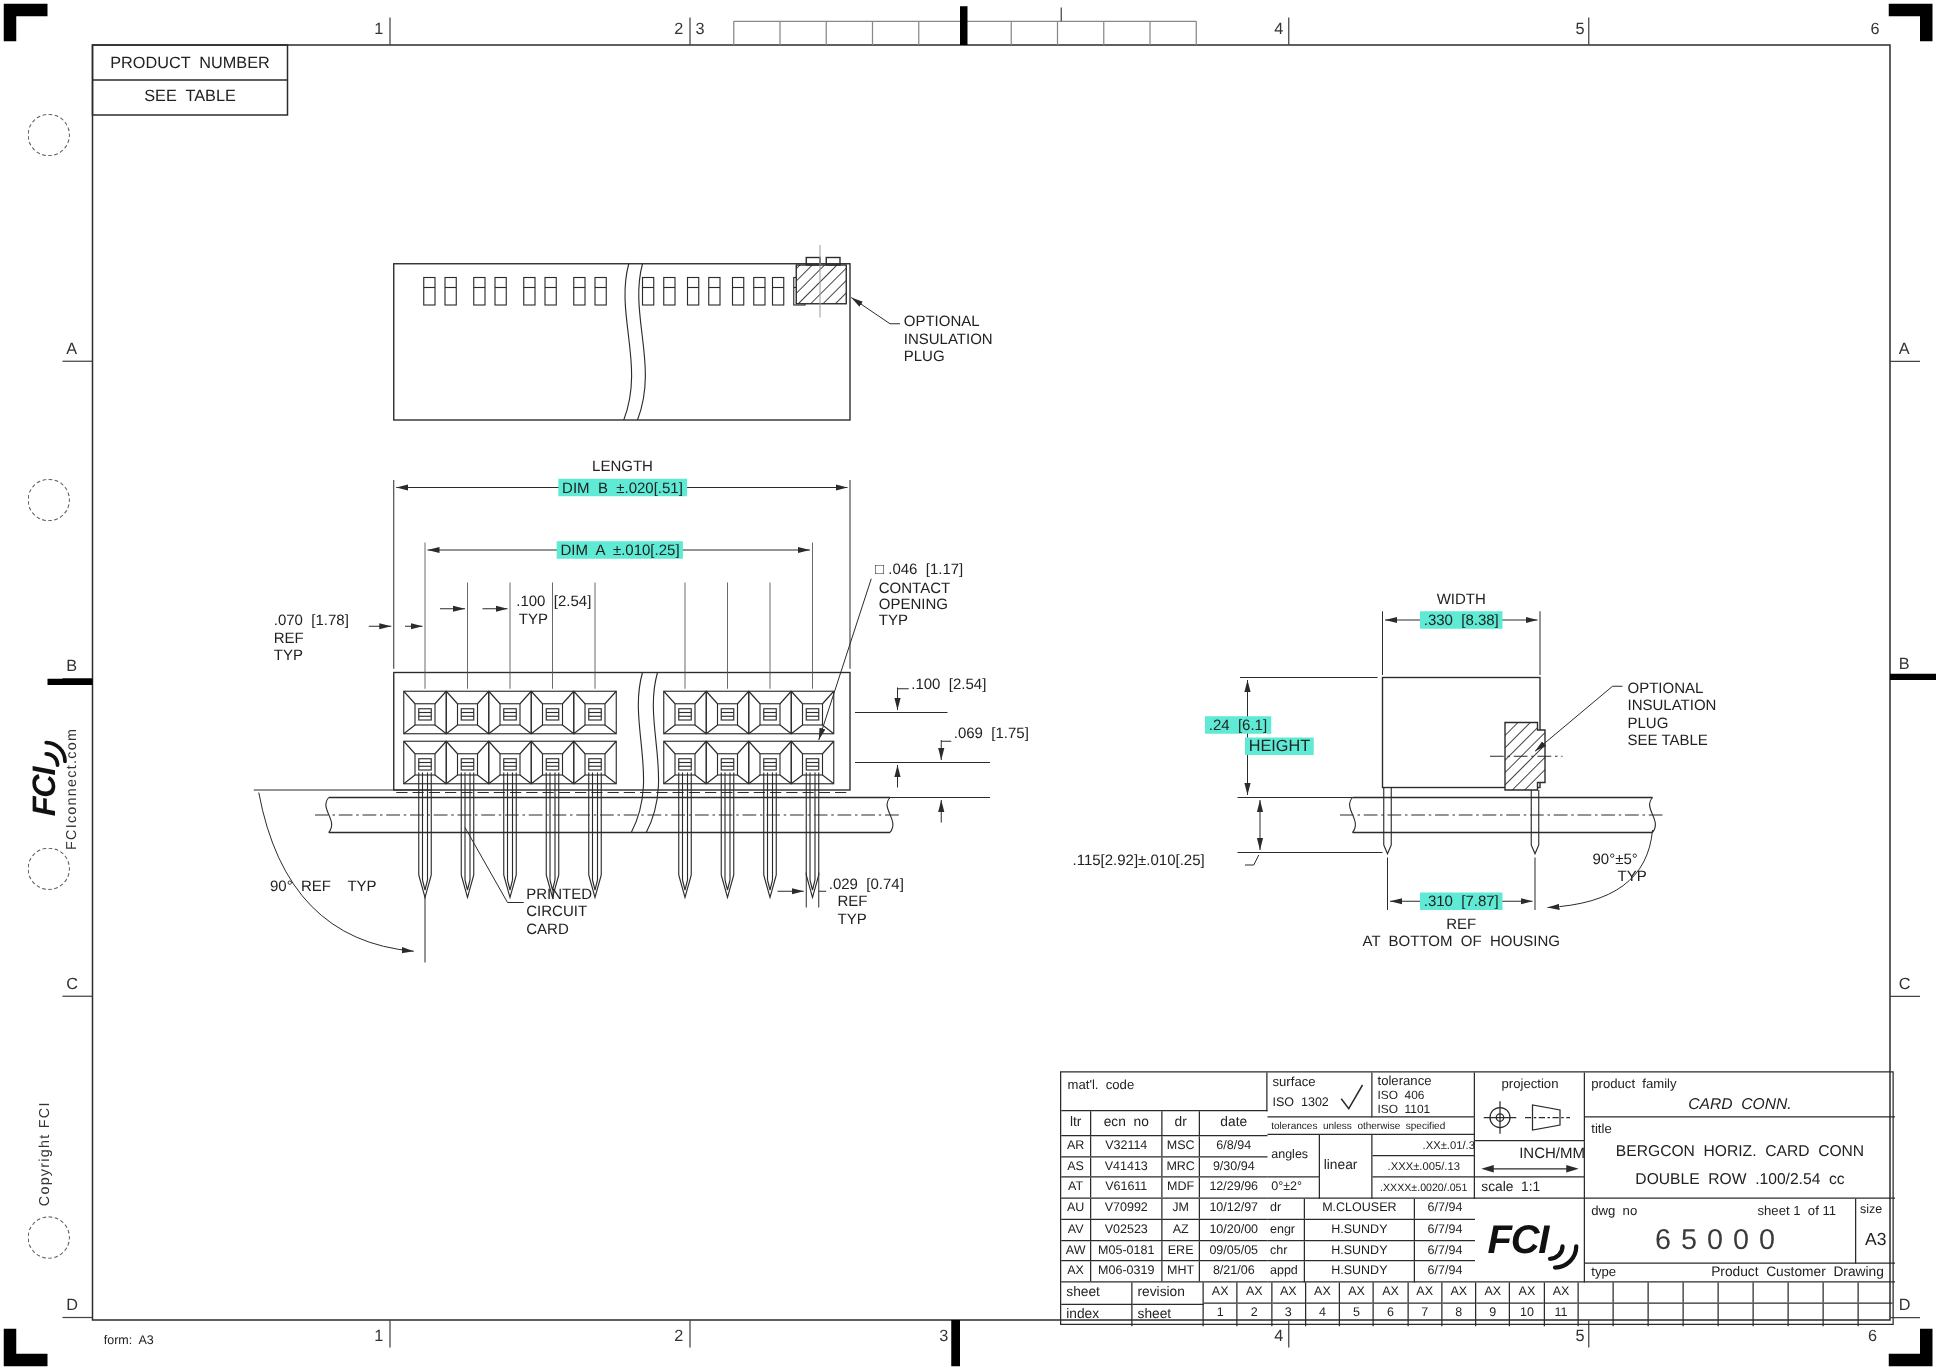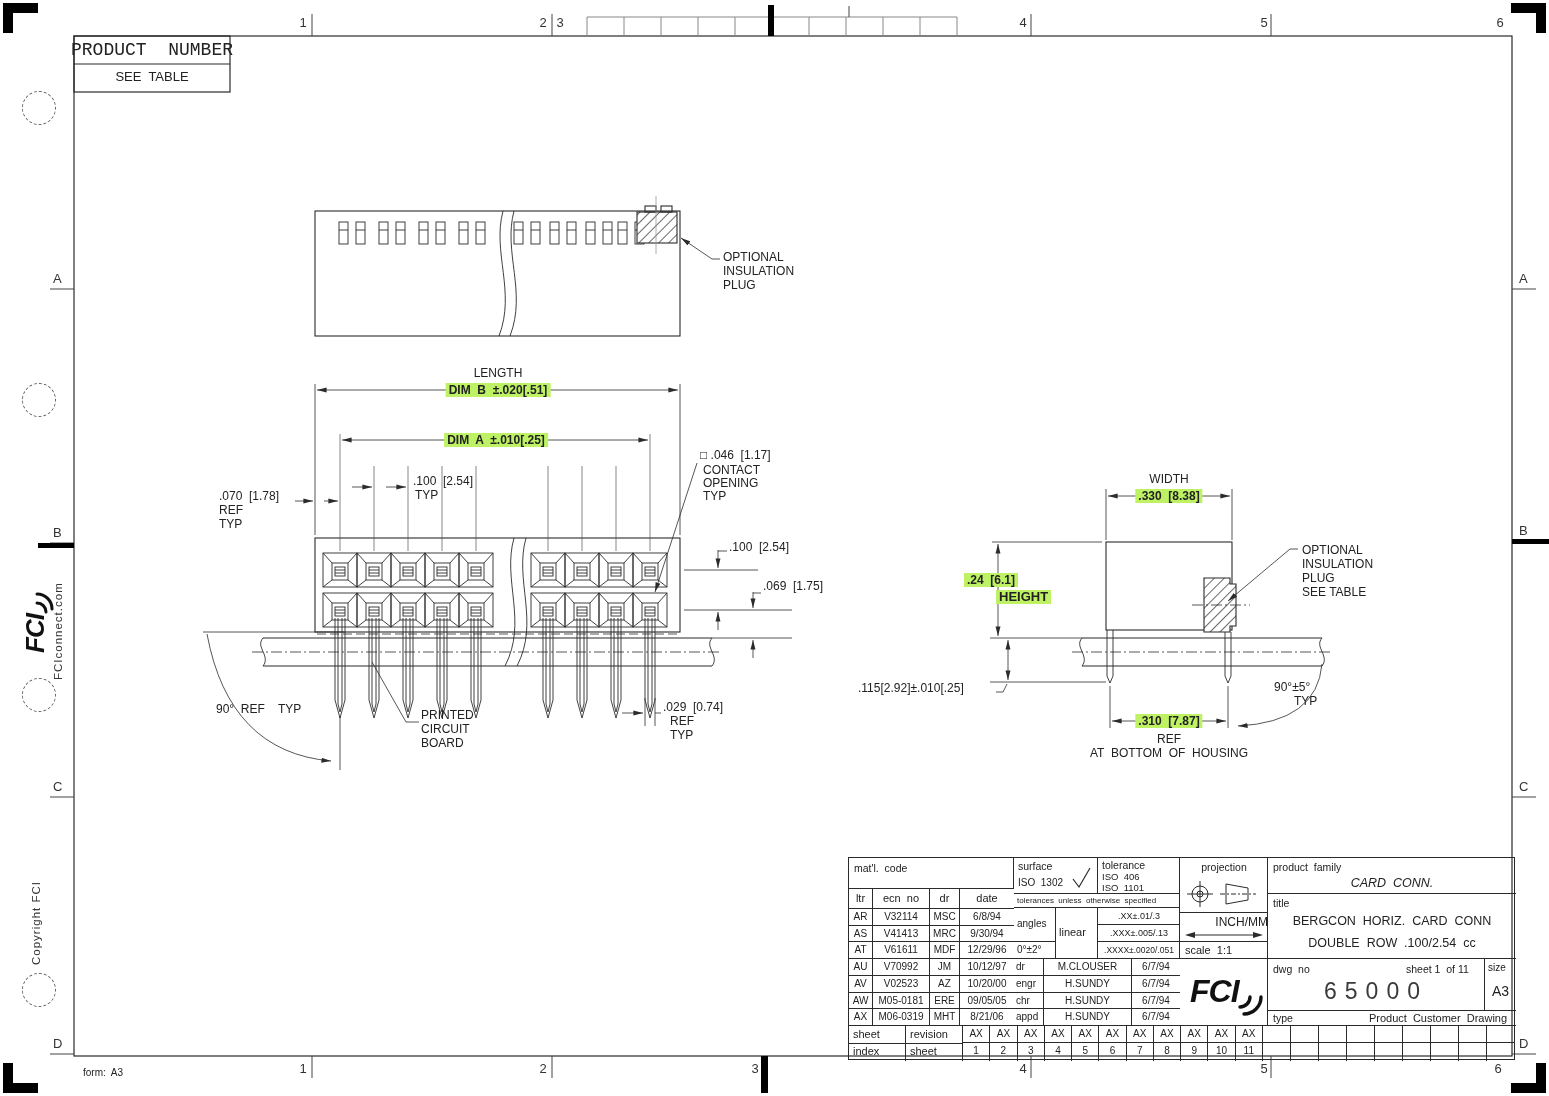--- a/index.html
+++ b/index.html
@@ -1,21 +1,21 @@
 <!DOCTYPE html>
 <html><head>
 <meta charset="utf-8">
 <style>
   html,body{margin:0;padding:0;background:#fff;}
   #sheet{position:relative;width:1549px;height:1096px;background:#fff;overflow:hidden;
          font-family:"Liberation Sans",sans-serif;color:#222;}
   svg{position:absolute;left:0;top:0;z-index:1;}
   .t{position:absolute;font-size:12px;line-height:14px;color:#222;white-space:pre;z-index:3;}
   .tc{transform:translateX(-50%);}
-  .kn{background:#bef264;padding:0 3px;font-weight:bold;}
+  .kn{background:#5eead4;padding:0 3px;}
   .zone{font-size:13px;color:#333;}
   .vtxt{position:absolute;writing-mode:vertical-rl;transform:rotate(180deg);font-size:11.5px;color:#333;letter-spacing:1px;z-index:3;}
   .circ{position:absolute;width:32px;height:32px;border:1.2px dashed #666;border-radius:50%;z-index:2;}
   
   #tb{position:absolute;left:848px;top:857px;width:667px;height:203px;border:1.4px solid #2b2b2b;box-sizing:border-box;z-index:2;background:transparent;}
   #tb .cell{position:absolute;box-sizing:border-box;border-color:#2b2b2b;}
   #tb .br{border-right:1.2px solid #2b2b2b;} #tb .bb{border-bottom:1.2px solid #2b2b2b;} #tb .bl{border-left:1.2px solid #2b2b2b;}
   #tb .lab{position:absolute;font-size:10.5px;white-space:pre;}
   #tb .flexrow{display:flex;}
   .revrow{display:flex;height:16.72px;border-bottom:1.1px solid #2b2b2b;box-sizing:border-box;}
@@ -278,21 +278,21 @@
 <div class="t zone" style="left:53px;top:272px;">A</div>
 <div class="t zone" style="left:53px;top:526px;">B</div>
 <div class="t zone" style="left:53px;top:780px;">C</div>
 <div class="t zone" style="left:53px;top:1037px;">D</div>
 <div class="t zone" style="left:1519px;top:272px;">A</div>
 <div class="t zone" style="left:1519px;top:524px;">B</div>
 <div class="t zone" style="left:1519px;top:780px;">C</div>
 <div class="t zone" style="left:1519px;top:1037px;">D</div>
 <div class="t" style="left:83px;top:1066px;font-size:10px;">form:  A3</div>
 
-<div class="t tc" style="left:152px;top:43px;font-size:18px;font-family:Liberation Mono, monospace;">PRODUCT  NUMBER</div>
+<div class="t tc" style="left:152px;top:43px;font-size:13px;">PRODUCT  NUMBER</div>
 <div class="t tc" style="left:152px;top:70px;font-size:13px;">SEE  TABLE</div>
 
 <div class="circ" style="left:22px;top:91px;"></div>
 <div class="circ" style="left:22px;top:383px;"></div>
 <div class="circ" style="left:22px;top:678px;"></div>
 <div class="circ" style="left:22px;top:973px;"></div>
 <div style="position:absolute;left:0px;top:596px;width:70px;height:44px;transform:rotate(-90deg);z-index:3;display:flex;align-items:center;">
   <span class="fciLogo" style="font-size:26px;">FCI</span>
   <svg width="24" height="38" style="position:static;overflow:visible;">
     <g fill="none" stroke="#111" stroke-width="3" stroke-linecap="round">
@@ -318,21 +318,21 @@
 <div class="t" style="left:219px;top:517px;">TYP</div>
 <div class="t" style="left:700px;top:448px;">□ .046  [1.17]</div>
 <div class="t" style="left:703px;top:463px;">CONTACT</div>
 <div class="t" style="left:703px;top:476px;">OPENING</div>
 <div class="t" style="left:703px;top:489px;">TYP</div>
 <div class="t" style="left:729px;top:540px;">.100  [2.54]</div>
 <div class="t" style="left:763px;top:579px;">.069  [1.75]</div>
 <div class="t" style="left:216px;top:702px;">90°  REF    TYP</div>
 <div class="t" style="left:421px;top:708px;">PRINTED</div>
 <div class="t" style="left:421px;top:722px;">CIRCUIT</div>
-<div class="t" style="left:421px;top:736px;">BOARD</div>
+<div class="t" style="left:421px;top:736px;">CARD</div>
 <div class="t" style="left:663px;top:700px;">.029  [0.74]</div>
 <div class="t" style="left:670px;top:714px;">REF</div>
 <div class="t" style="left:670px;top:728px;">TYP</div>
 
 <div class="t tc" style="left:1169px;top:472px;">WIDTH</div>
 <div class="t tc kn" style="left:1169px;top:489px;">.330  [8.38]</div>
 <div class="t kn" style="left:964px;top:573px;">.24  [6.1]</div>
 <div class="t kn" style="left:996px;top:590px;font-size:13px;">HEIGHT</div>
 <div class="t" style="left:858px;top:681px;">.115[2.92]±.010[.25]</div>
 <div class="t tc kn" style="left:1169px;top:714px;">.310  [7.87]</div>
@@ -428,21 +428,21 @@
     <div class="cell br bb" style="left:0;top:0;width:42px;height:34px;">
       <div class="lab" style="left:3px;top:10px;font-size:10px;">angles</div>
     </div>
     <div class="cell br" style="left:0;top:34px;width:42px;height:17px;">
       <div class="lab" style="left:3px;top:2px;font-size:10px;">0°±2°</div>
     </div>
     <div class="cell br" style="left:42px;top:0;width:42px;height:51px;">
       <div class="lab" style="left:3px;top:18px;font-size:11px;">linear</div>
     </div>
     <div class="cell bb" style="left:84px;top:0;width:82px;height:17px;text-align:center;">
-      <div class="lab" style="left:0;top:3px;width:82px;font-size:9px;">.XX±.01/.3</div>
+      <div class="lab" style="left:0;top:3px;width:82px;font-size:9px;text-align:right;">.XX±.01/.3</div>
     </div>
     <div class="cell bb" style="left:84px;top:17px;width:82px;height:17px;">
       <div class="lab" style="left:0;top:3px;width:82px;text-align:center;font-size:9px;">.XXX±.005/.13</div>
     </div>
     <div class="cell" style="left:84px;top:34px;width:82px;height:17px;">
       <div class="lab" style="left:0;top:3px;width:82px;text-align:center;font-size:8.5px;">.XXXX±.0020/.051</div>
     </div>
   </div>
 
   <div class="cell bb" style="left:165px;top:101px;width:166px;height:67px;">

